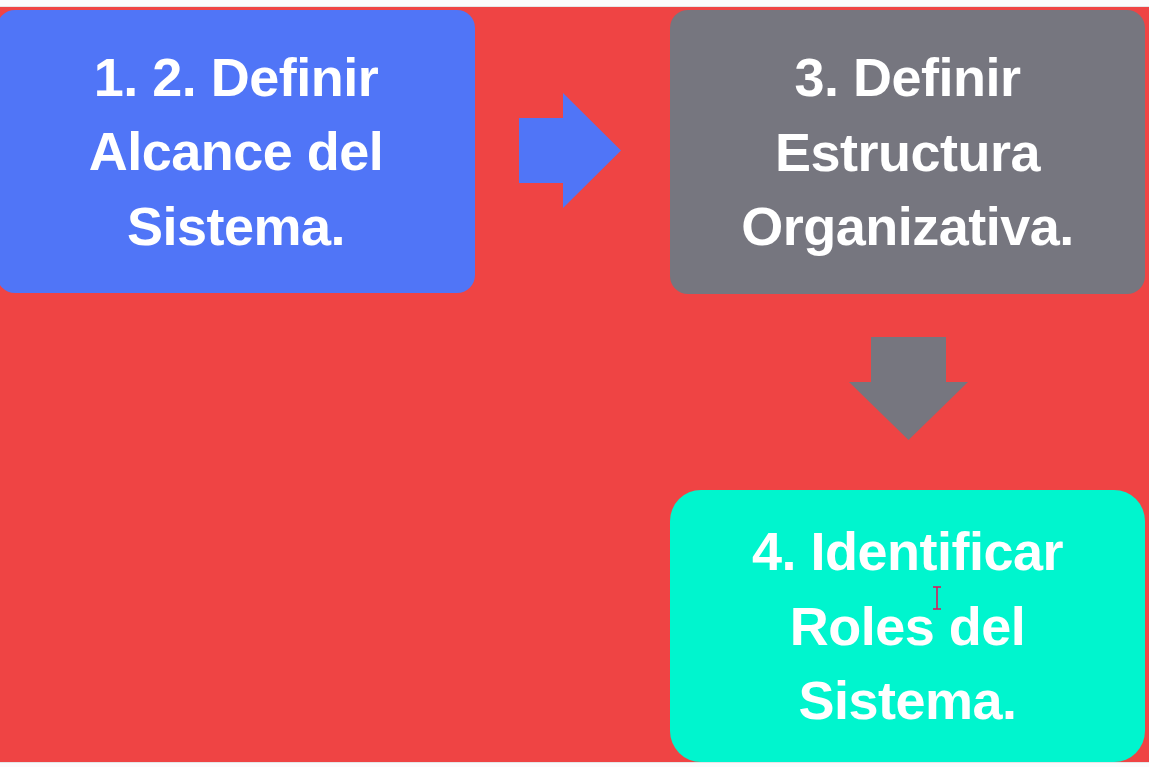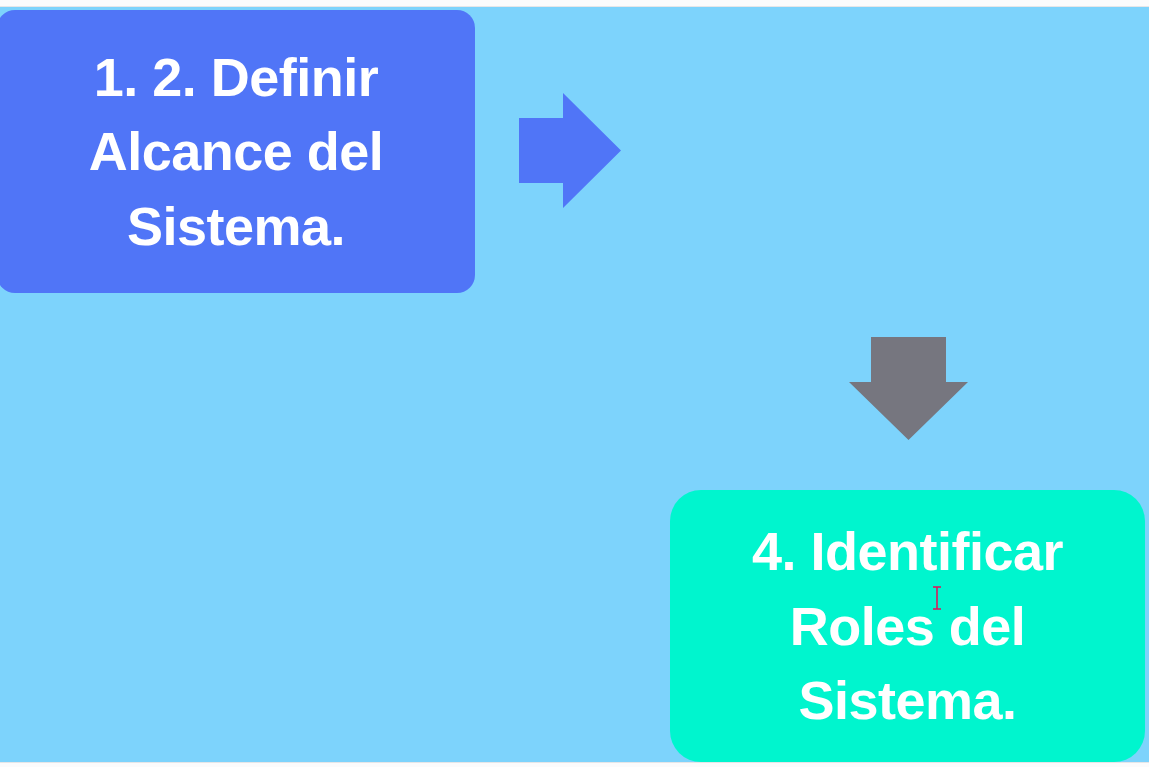--- a/index.html
+++ b/index.html
@@ -12,21 +12,21 @@
     font-family: "Liberation Sans", sans-serif;
     width: 1149px;
     height: 767px;
     overflow: hidden;
   }
 
   #canvas {
     position: relative;
     width: 1149px;
     height: 767px;
-    background: #7dd3fc;
+    background: #ef4444;
   }
 
   
   .edge-rule {
     position: absolute;
     left: 0;
     width: 1149px;
     height: 1px;
     background: #e6e6e8;
   }
@@ -137,20 +137,25 @@
 Alcance del
 Sistema.</span>
   </div>
 
   <div class="arrow" id="arrow-right">
     <svg width="102" height="115" viewBox="0 0 102 115" xmlns="http://www.w3.org/2000/svg">
       <polygon points="0,25 44,25 44,0 102,57.5 44,115 44,90 0,90" fill="#5075f7"></polygon>
     </svg>
   </div>
 
+  <div class="node" id="node-structure">
+    <span class="node-text">3. Definir
+Estructura
+Organizativa.</span>
+  </div>
 
   <div class="arrow" id="arrow-down">
     <svg width="119" height="103" viewBox="0 0 119 103" xmlns="http://www.w3.org/2000/svg">
       <polygon points="22,0 97,0 97,45 119,45 59.5,103 0,45 22,45" fill="#76767f"></polygon>
     </svg>
   </div>
 
   <div class="node" id="node-roles">
     <span class="node-text">4. Identificar
 Roles del

